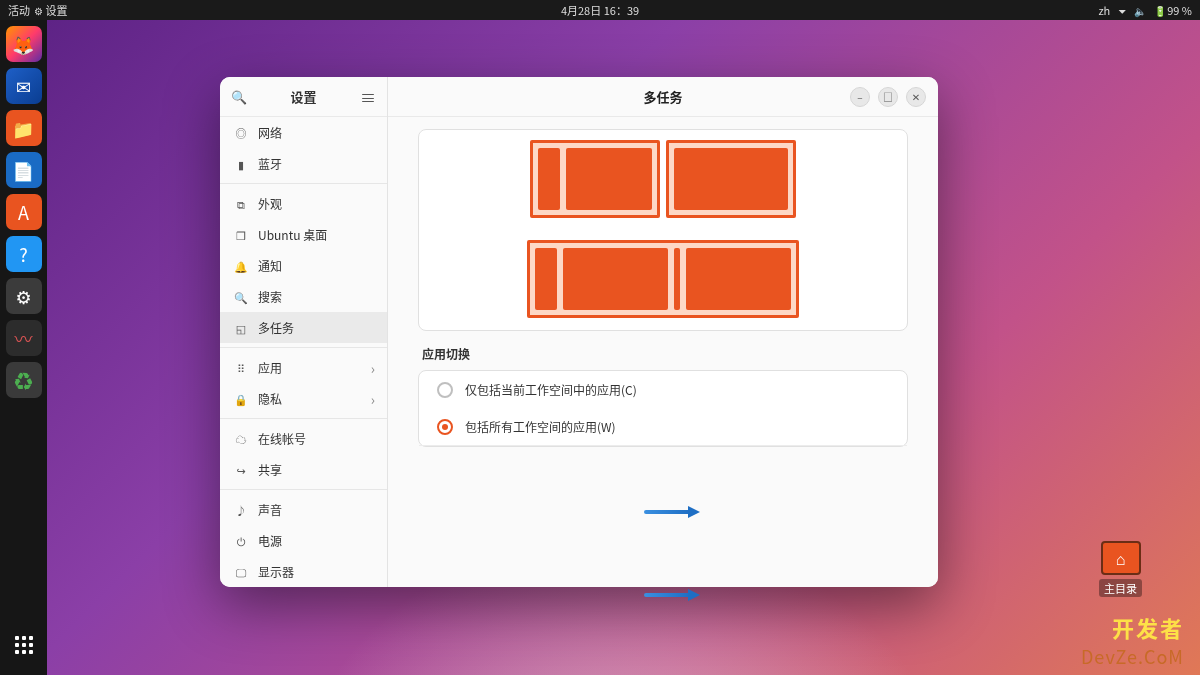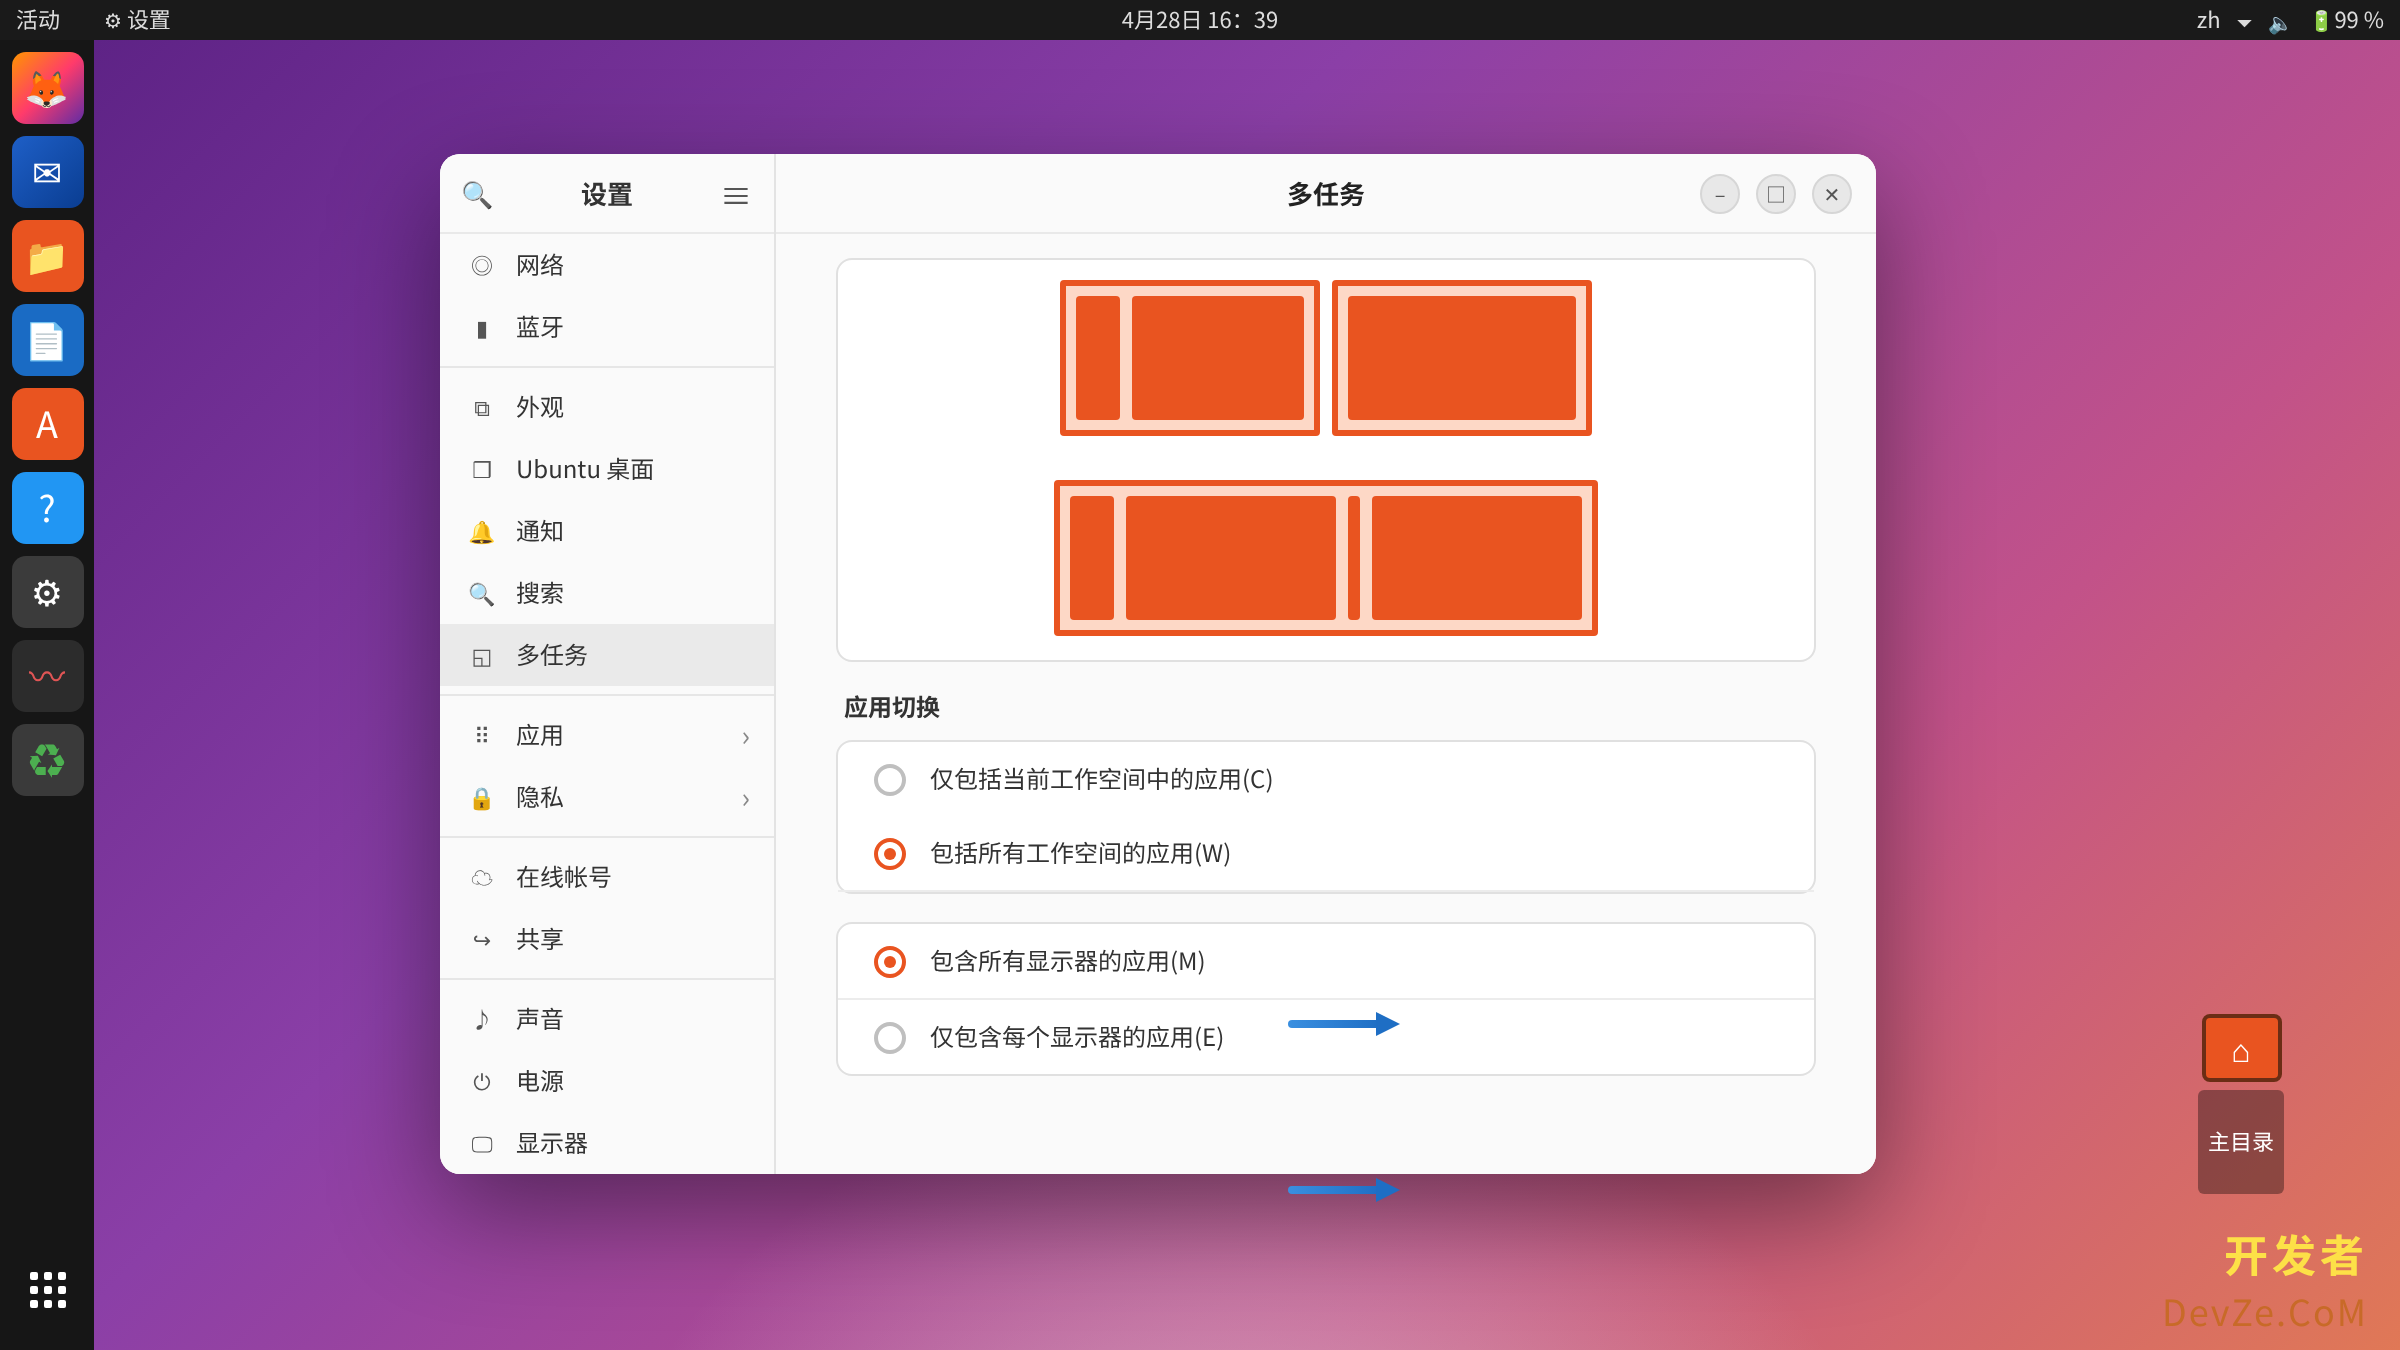--- a/index.html
+++ b/index.html
@@ -7,21 +7,21 @@
 
 
 .wallpaper { position:absolute; top:20px; left:47px; right:0; bottom:0;
   background:
     radial-gradient(ellipse 600px 500px at 50% 120%, rgba(230,230,230,.6), transparent 55%),
     linear-gradient(135deg,#5e2386 0%, #8b3fa7 35%, #c25289 70%, #e07856 100%);
 }
 
 
 .topbar { position:absolute; top:0; left:0; right:0; height:20px; background:#1a1a1a; color:#ddd; font-size:11px; display:flex; align-items:center; padding:0 8px; z-index:10; }
-.tb-left { display:flex; gap:22px; }
+.tb-left { display:flex; gap:4px; }
 .tb-center { position:absolute; left:50%; transform:translateX(-50%);}
 .tb-right { margin-left:auto; display:flex; gap:8px; align-items:center;}
 .tb-ico { font-size:10px; }
 
 
 .dock { position:absolute; top:20px; left:0; width:47px; bottom:0; background:rgba(0,0,0,.5); display:flex; flex-direction:column; align-items:center; padding-top:6px; gap:6px; z-index:9;}
 .d-icon { width:36px; height:36px; border-radius:7px; display:flex; align-items:center; justify-content:center; font-size:18px; color:#fff; }
 .d-ff { background:linear-gradient(135deg,#ff9500,#ff3b6b,#5e2ca5);}
 .d-tb { background:linear-gradient(135deg,#1e5fc7,#0a3d91);}
 .d-files { background:#e95420;}
@@ -31,21 +31,21 @@
 .d-set { background:#3b3b3b;}
 .d-mon { background:#2c2c2c;}
 .d-trash { background:#3a3a3a;}
 .d-apps { margin-top:auto; margin-bottom:12px; background:transparent; }
 .dot9 { display:grid; grid-template-columns:repeat(3,4px); grid-template-rows:repeat(3,4px); gap:3px;}
 .dot9 span { background:#fff; border-radius:1px;}
 
 
 .home-fold { position:absolute; right:58px; bottom:78px; text-align:center; color:#fff; font-size:11px; z-index:2;}
 .home-fold .hf { width:40px; height:34px; background:#e95420; border:2px solid #6b2d15; border-radius:4px; margin:0 auto 4px; position:relative; display:flex; align-items:center; justify-content:center; color:#fff; font-size:16px;}
-.home-fold .lbl { background:rgba(0,0,0,.35); padding:18px 5px; border-radius:3px; display:inline-block;}
+.home-fold .lbl { background:rgba(0,0,0,.35); padding:1px 5px; border-radius:3px; display:inline-block;}
 
 
 .wm { position:absolute; right:16px; bottom:6px; text-align:right; z-index:2;}
 .wm .l1 { color:#fde047; font-size:22px; font-weight:700; letter-spacing:2px;}
 .wm .l2 { color:#c86a28; font-size:18px; font-weight:400; letter-spacing:1px;}
 
 
 .win { position:absolute; top:77px; left:220px; width:718px; height:510px; background:#fafafa; border-radius:10px; box-shadow:0 18px 55px rgba(0,0,0,.45); display:flex; overflow:hidden; z-index:5;}
 .sidebar { width:168px; background:#fafafa; border-right:1px solid #e3e3e3; display:flex; flex-direction:column;}
 .sb-head{ height:40px; display:flex; align-items:center; padding:0 10px; border-bottom:1px solid #e9e9e9;}
@@ -262,25 +262,15 @@
         <div class="radio-row">
           <span class="radio"></span>
           <span>仅包括当前工作空间中的应用(C)</span>
         </div>
         <div class="radio-row bordb">
           <span class="radio on"></span>
           <span>包括所有工作空间的应用(W)</span>
         </div>
       </div>
 
-      <div class="card">
-        <div class="radio-row bordb">
-          <span class="radio on"></span>
-          <span>包含所有显示器的应用(M)</span>
-        </div>
-        <div class="radio-row">
-          <span class="radio"></span>
-          <span>仅包含每个显示器的应用(E)</span>
-        </div>
-      </div>
     </div>
   </div>
 </div>
 
 </body></html>

